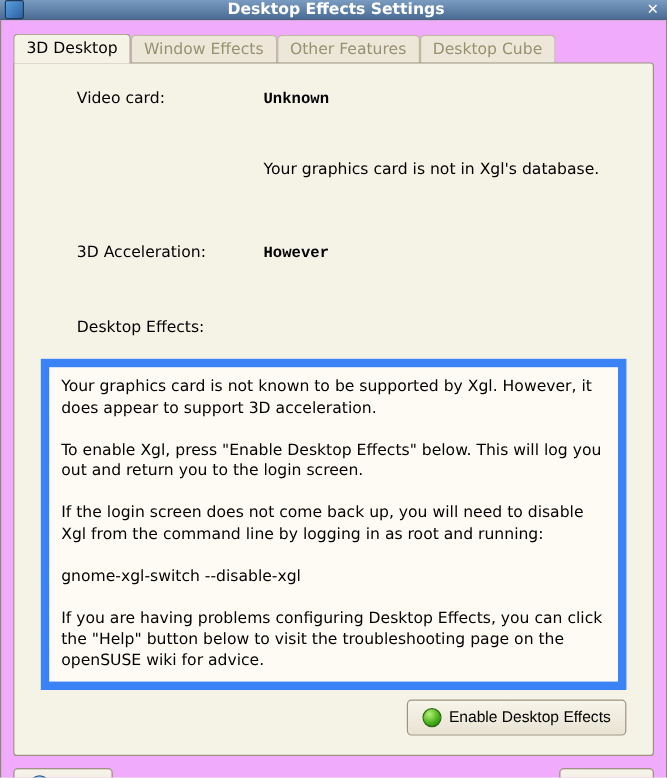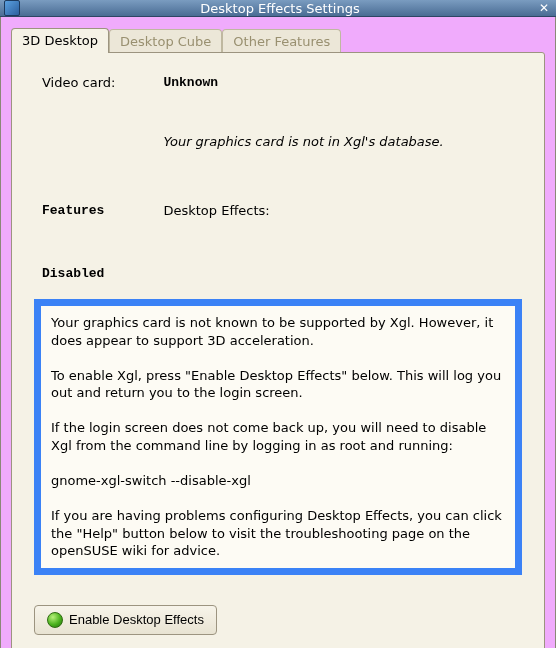--- a/index.html
+++ b/index.html
@@ -25,21 +25,21 @@
   .titlebar .app-icon {
     width: 16px; height: 16px;
     background: linear-gradient(135deg,#5aa0e0,#2c5f9e);
     border: 1px solid #1c3a5e;
     border-radius: 2px;
     margin-right: 4px;
   }
   .titlebar .title-text {
     flex: 1;
     text-align: center;
-    font-weight: normal;
+    font-weight: bold;
     font-size: 13px;
   }
   .titlebar .close-x {
     width: 16px; height: 16px;
     color: #fff;
     display: flex; align-items: center; justify-content: center;
     font-size: 12px;
     cursor: pointer;
   }
   .client {
@@ -87,42 +87,42 @@
     display: flex;
     flex-direction: column;
     position: relative;
     margin-top: 0;
   }
   .info-grid {
     display: grid;
     grid-template-columns: auto auto;
     column-gap: 10px;
     row-gap: 8px;
-    margin-left: 8px;
+    margin-left: 30px;
     margin-bottom: 18px;
     align-items: start;
     justify-content: start;
     gap: 48px;
   }
   .info-grid .label { color: #000; white-space: nowrap; }
   .info-grid .value { font-weight: bold; font-family: Liberation Mono, monospace; }
-  .info-grid .subtext { font-weight: normal; grid-column: 2; margin-top: -4px; margin-bottom: 6px; font-style: italic; }
+  .info-grid .subtext { font-weight: normal; grid-column: 2; margin-top: -4px; margin-bottom: 6px; }
   .message-box {
     border: 7px solid #3b82f6;
     background: #fdfbf4;
     padding: 8px 10px;
     font-size: 13px;
     line-height: 1.35;
     color: #000;
     white-space: pre-line;
   }
   .enable-row {
     display: flex;
-    justify-content: flex-start;
-    margin-top: 30px;
+    justify-content: flex-end;
+    margin-top: 8px;
   }
   .gtk-button {
     display: inline-flex;
     align-items: center;
     gap: 6px;
     padding: 4px 12px;
     background: linear-gradient(to bottom,#f7f4ea 0%,#e8e3d2 100%);
     border: 1px solid #9c9480;
     border-radius: 4px;
     color: #000;
@@ -172,35 +172,36 @@
   <div class="titlebar">
     <div class="app-icon"></div>
     <div class="title-text">Desktop Effects Settings</div>
     <div class="close-x">✕</div>
   </div>
 
   <div class="client">
 
     <div class="tabs-row">
       <div class="tab active">3D Desktop</div>
+      <div class="tab">Window Effects</div>
+      <div class="tab">Other Features</div>
       <div class="tab">Desktop Cube</div>
-      <div class="tab">Other Features</div>
     </div>
 
     <div class="tab-panel">
 
       <div class="info-grid">
         <div class="label">Video card:</div>
         <div class="value">Unknown</div>
         <div class="subtext">Your graphics card is not in Xgl's database.</div>
 
-        <div class="value">Features</div>
+        <div class="label">3D Acceleration:</div>
+        <div class="value">However</div>
 
         <div class="label">Desktop Effects:</div>
-        <div class="value">Disabled</div>
       </div>
 
       <div class="message-box">Your graphics card is not known to be supported by Xgl. However, it does appear to support 3D acceleration.
 
 To enable Xgl, press "Enable Desktop Effects" below. This will log you out and return you to the login screen.
 
 If the login screen does not come back up, you will need to disable Xgl from the command line by logging in as root and running:
 
 gnome-xgl-switch --disable-xgl
 

